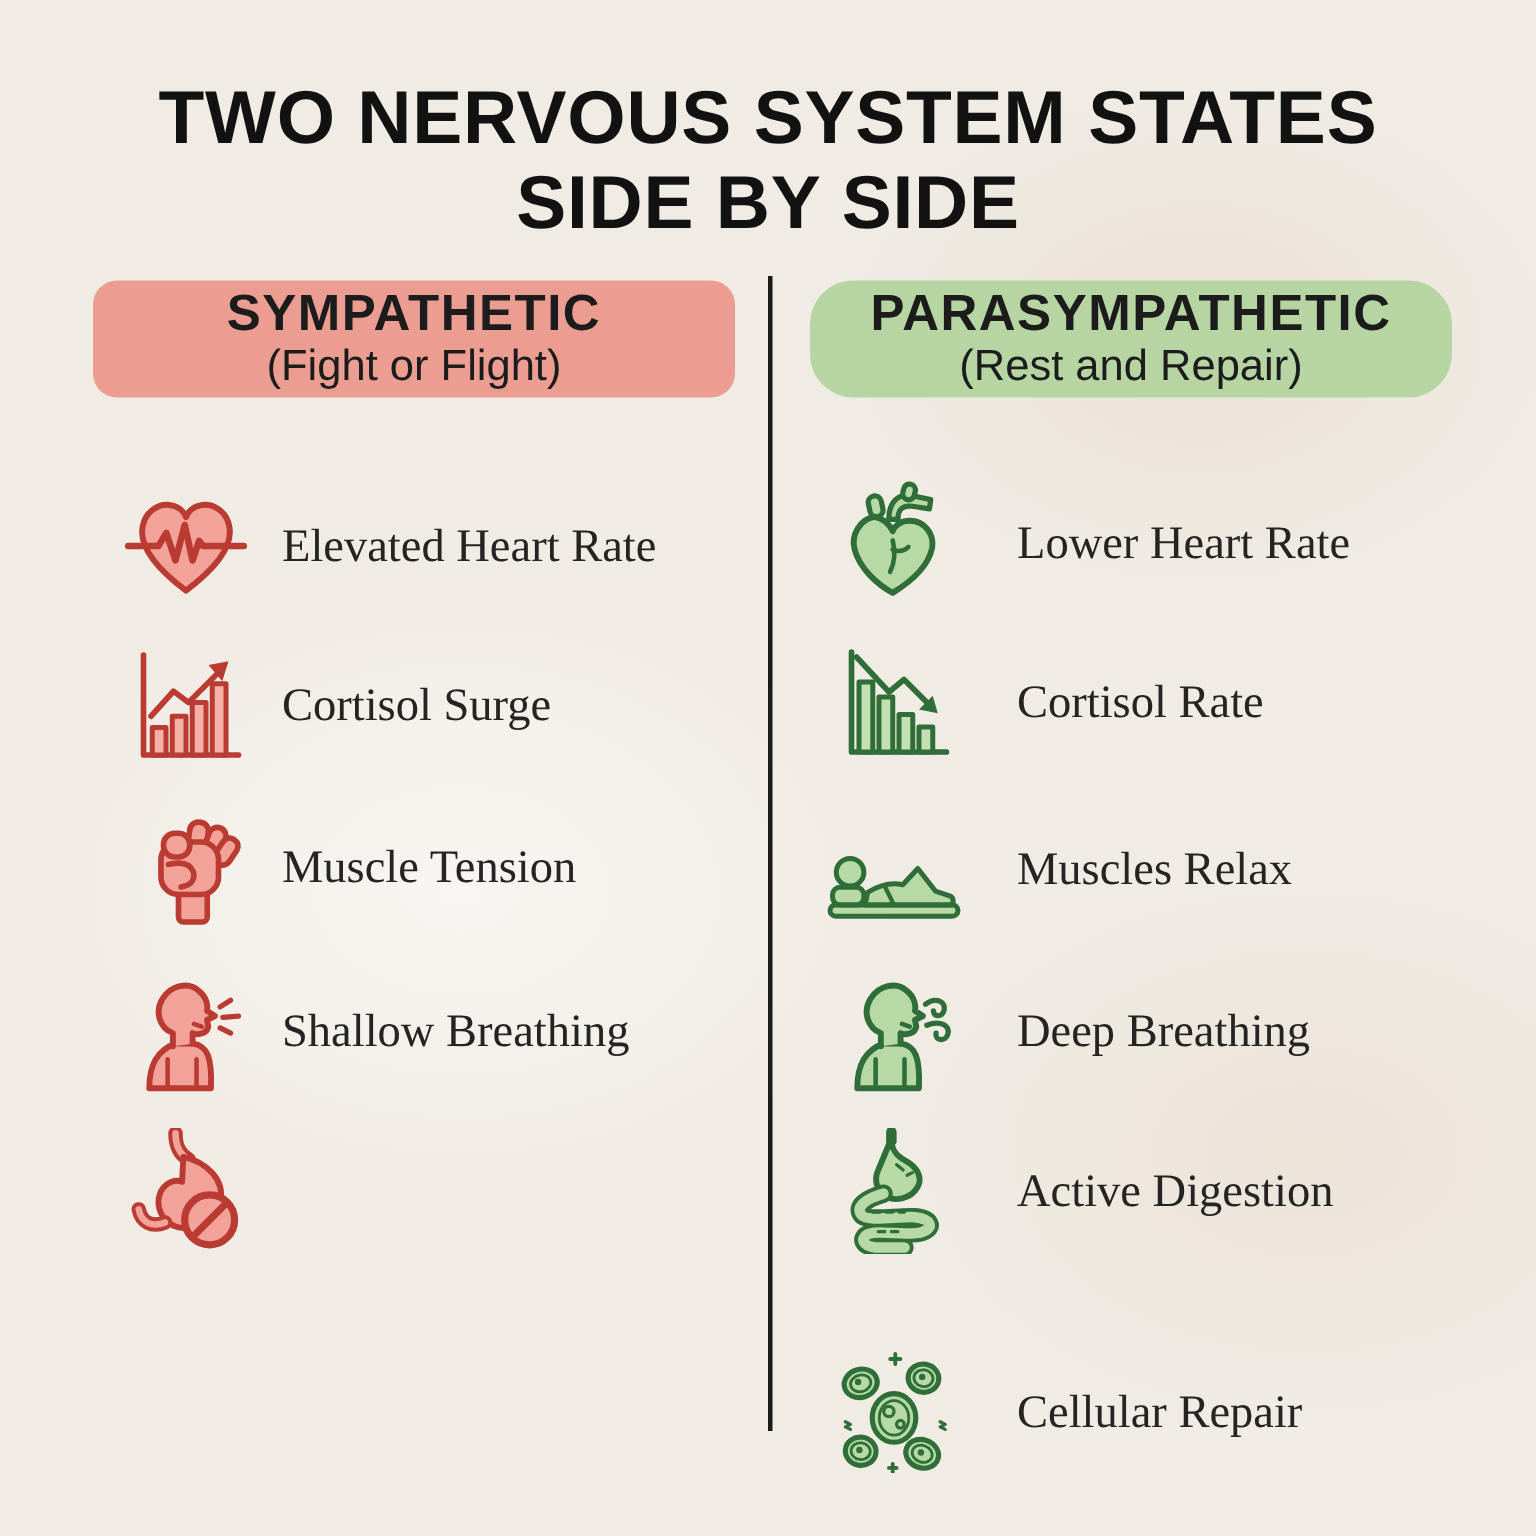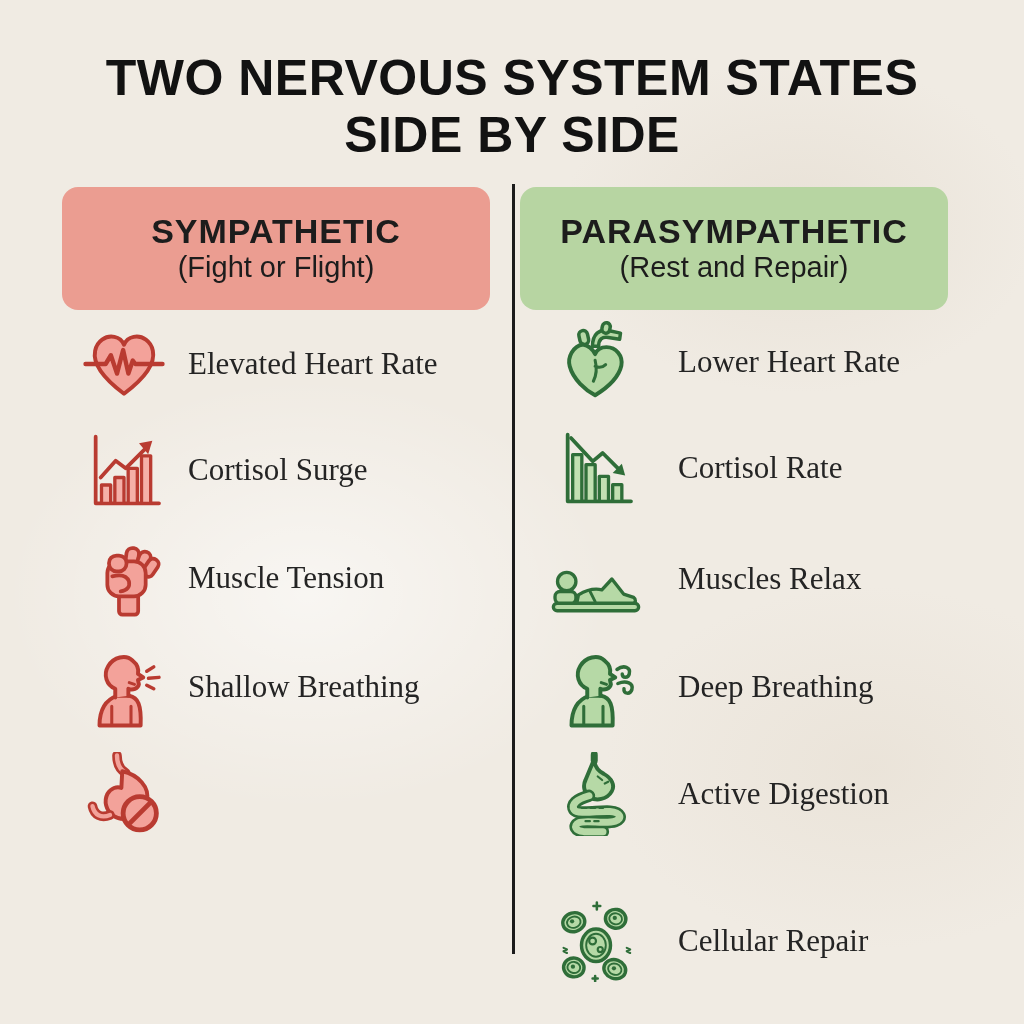--- a/index.html
+++ b/index.html
@@ -11,26 +11,26 @@
       radial-gradient(ellipse 420px 300px at 30% 58%, rgba(255,255,255,0.55), transparent 72%),
       radial-gradient(ellipse 380px 260px at 85% 75%, rgba(224,214,199,0.35), transparent 70%),
       #f0ebe3;
     color:#1e1e1e;
   }
   .title{
     position:absolute;top:50px;left:0;width:1024px;text-align:center;
     font-weight:bold;font-size:50px;line-height:1.13;letter-spacing:.5px;color:#121212;
   }
   .col-header{
-    position:absolute;top:187px;width:428px;height:123px;border-radius:16px;
+    position:absolute;top:187px;width:428px;height:78px;border-radius:16px;
     display:flex;flex-direction:column;align-items:center;justify-content:center;
     color:#1c1c1c;
   }
   .col-header.symp{left:62px;background:#eb9d91;}
-  .col-header.para{left:520px;background:#b7d5a2;}
+  .col-header.para{left:540px;background:#b7d5a2;border-radius:29px;}
   .col-header .h-title{font-weight:bold;font-size:34px;letter-spacing:1px;line-height:1.1;}
   .col-header .h-sub{font-size:29px;line-height:1.15;}
   .divider{position:absolute;left:512px;top:184px;width:3px;height:770px;background:#1b1b1b;}
   .row{position:absolute;display:flex;align-items:center;gap:18px;height:88px;}
   .row.left{left:78px;}
   .row.right{left:550px;gap:36px;}
   .icon-box{width:92px;height:88px;display:flex;align-items:center;justify-content:center;flex:0 0 auto;}
   .label{font-size:31px;color:#242424;line-height:1.18;white-space:nowrap;font-family:Liberation Serif, serif;}
   .label.wrap{white-space:normal;width:250px;}
   svg{display:block;}

